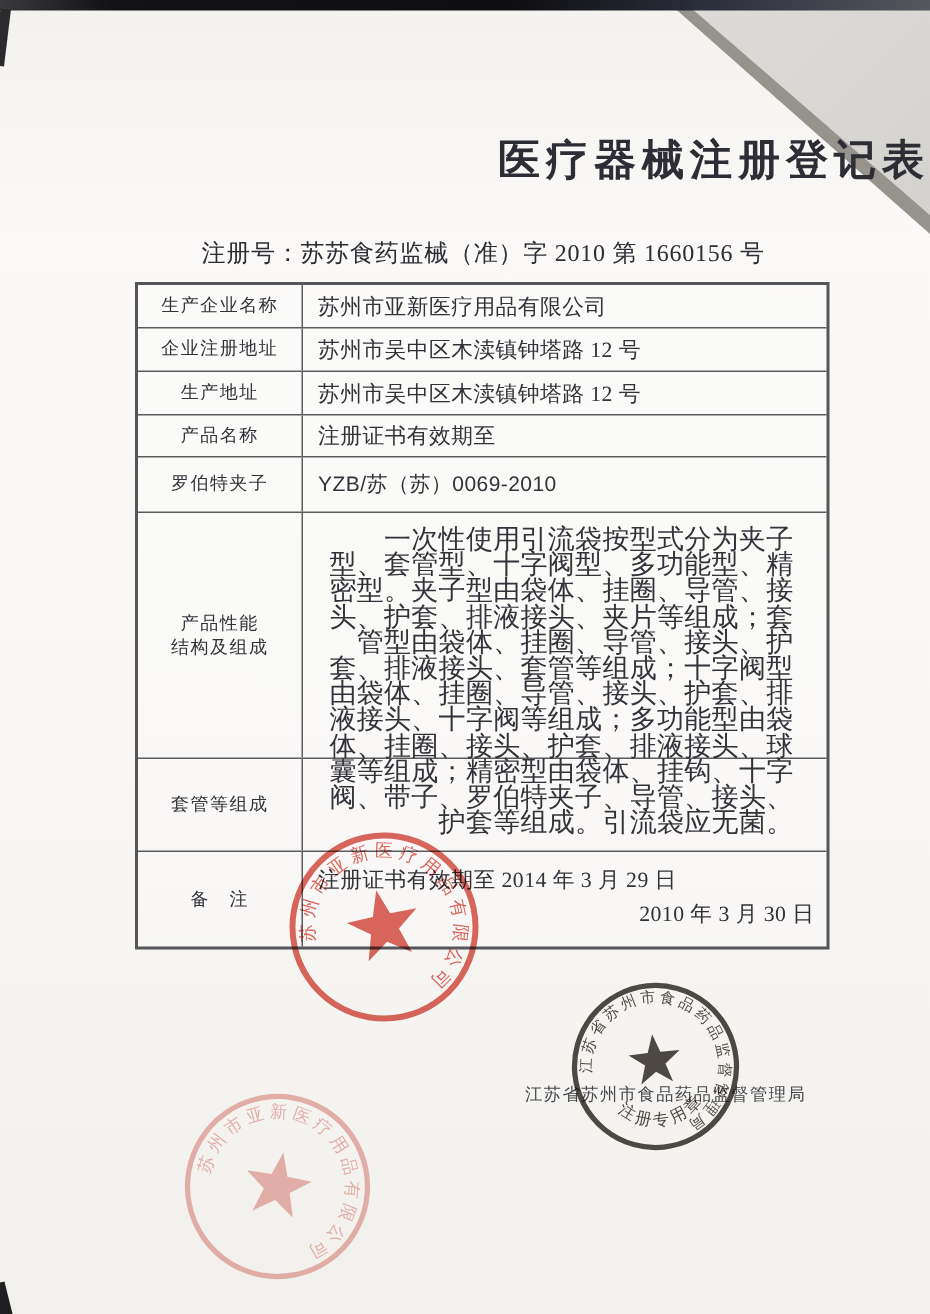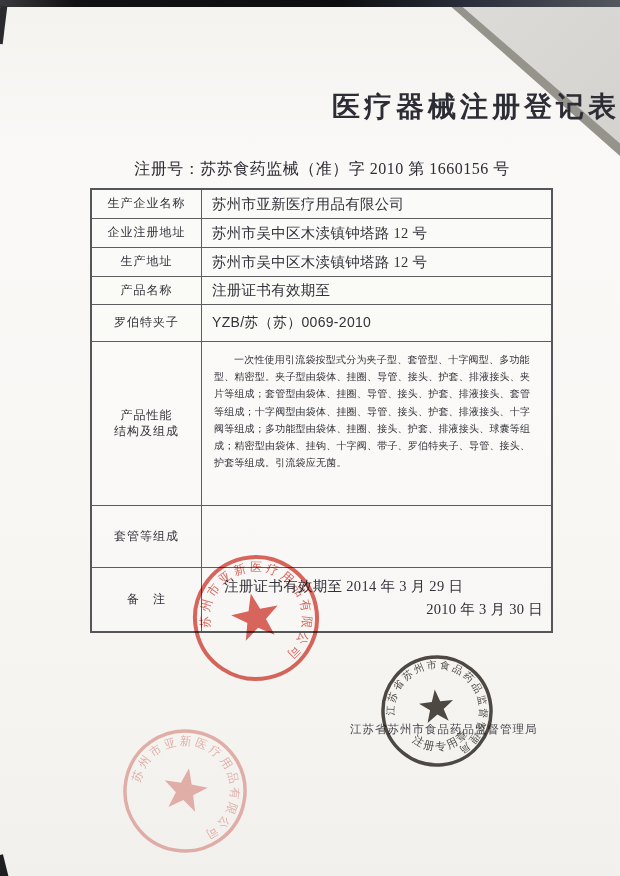--- a/index.html
+++ b/index.html
@@ -17,26 +17,26 @@
     clip-path:polygon(12% 0,100% 0,100% 92%);background:linear-gradient(135deg,#dedcd9,#d4d2ce);}
   .nick-topleft{position:absolute;left:-2px;top:6px;width:7px;height:38px;background:#2b2b2d;transform:rotate(7deg);}
   .nick-bottomleft{position:absolute;left:-3px;top:855px;width:9px;height:24px;background:#1f1f21;transform:rotate(-14deg);}
   
   .title{position:absolute;left:0;top:88px;width:620px;text-align:right;
     font-size:28px;font-weight:bold;letter-spacing:4px;color:#2d2d35;}
   .regline{position:absolute;left:0;top:159px;width:604px;text-align:center;font-size:16px;color:#2d2d35;letter-spacing:0.5px;margin-left:20px;}
   
   .tbl{position:absolute;left:90px;top:188px;width:463px;border:2px solid #55555a;box-sizing:border-box;background:rgba(255,255,255,0.25);}
   .trow{display:flex;border-bottom:1px solid #5c5c61;box-sizing:border-box;}
-  .trow:last-child{border-bottom:none;gap:12px;}
+  .trow:last-child{border-bottom:none;}
   .tlabel{width:110px;flex:0 0 110px;border-right:1px solid #5c5c61;display:flex;align-items:center;justify-content:center;
     text-align:center;font-size:12px;letter-spacing:1px;white-space:pre-line;line-height:1.3;box-sizing:border-box;}
   .tvalue{flex:1;display:flex;align-items:center;padding:0 10px;font-size:14.5px;letter-spacing:0.3px;box-sizing:border-box;}
   .tvalue.block{display:block;}
-  .para{font-size:10px;line-height:17.2px;padding:9px 11px 0 12px;text-indent:2em;letter-spacing:0.2px;}
+  .para{font-size:18px;line-height:17.2px;padding:9px 22px 0 12px;text-indent:2em;letter-spacing:0.2px;text-align:right;}
   .scope{padding-top:9px;text-indent:2em;}
   .remark{position:relative;padding-top:9px;}
   .approval-date{position:absolute;right:8px;bottom:12px;font-size:14.5px;color:#2f2f37;}
   .agency-line{position:absolute;left:350px;top:722px;font-size:11.5px;letter-spacing:1px;color:#46464c;}
   
   .stamp{position:absolute;mix-blend-mode:multiply;}
   .stamp-mid{left:183px;top:545px;opacity:0.82;transform:rotate(-12deg);}
   .stamp-bottom{left:110px;top:716px;opacity:0.55;transform:rotate(10deg);}
   .stamp-black{left:372px;top:646px;opacity:0.88;transform:rotate(-6deg);}
   svg text{font-family:"Liberation Serif","DejaVu Serif",serif;}

